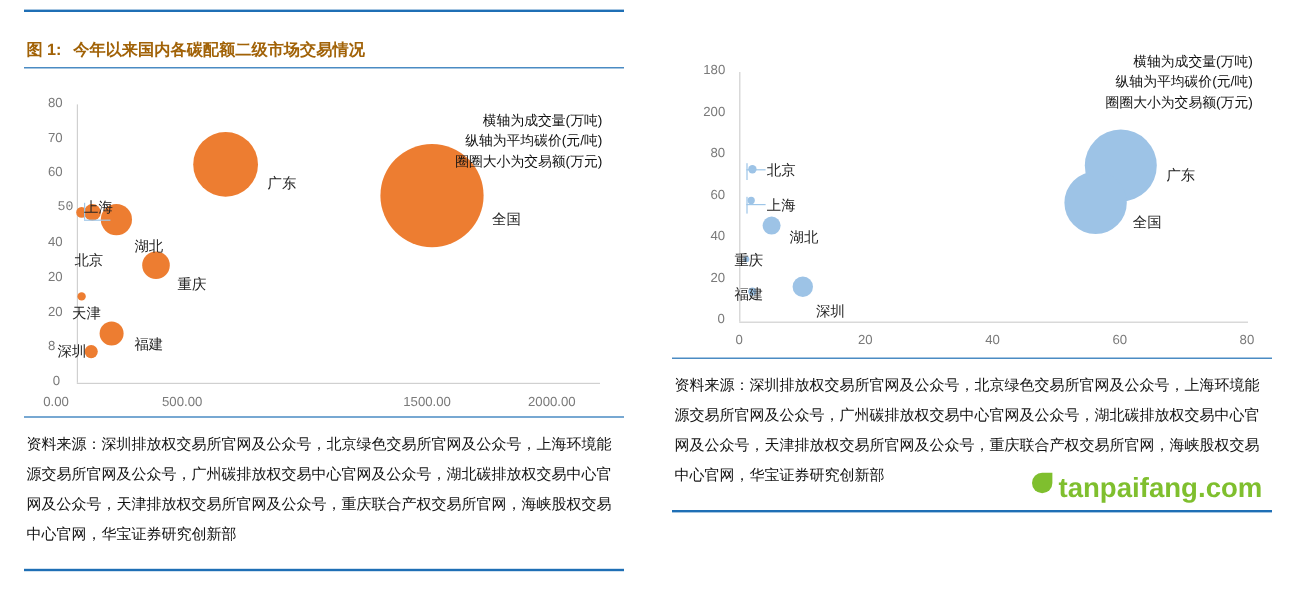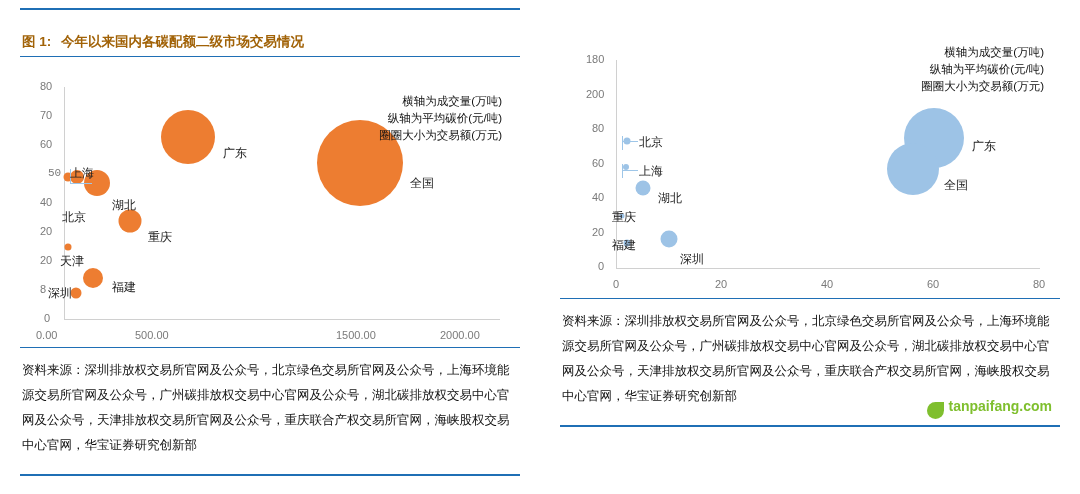--- a/index.html
+++ b/index.html
@@ -74,23 +74,23 @@
     height:128px;
     box-sizing:border-box;
   }
   .source p { margin:0; }
 
   .watermark {
     position:absolute;
     right:8px;
     bottom:6px;
     display:flex;
-    align-items:flex-end;
+    align-items:flex-start;
     gap:5px;
-    font-size:14px;
+    font-size:23px;
     font-weight:bold;
     color:#7fbf2e;
   }
   .watermark .leaf {
     width:17px; height:17px; border-radius:50% 0 50% 50%;
     background:#7fbf2e; display:inline-block;
   }
 </style>
 </head>
 <body>

